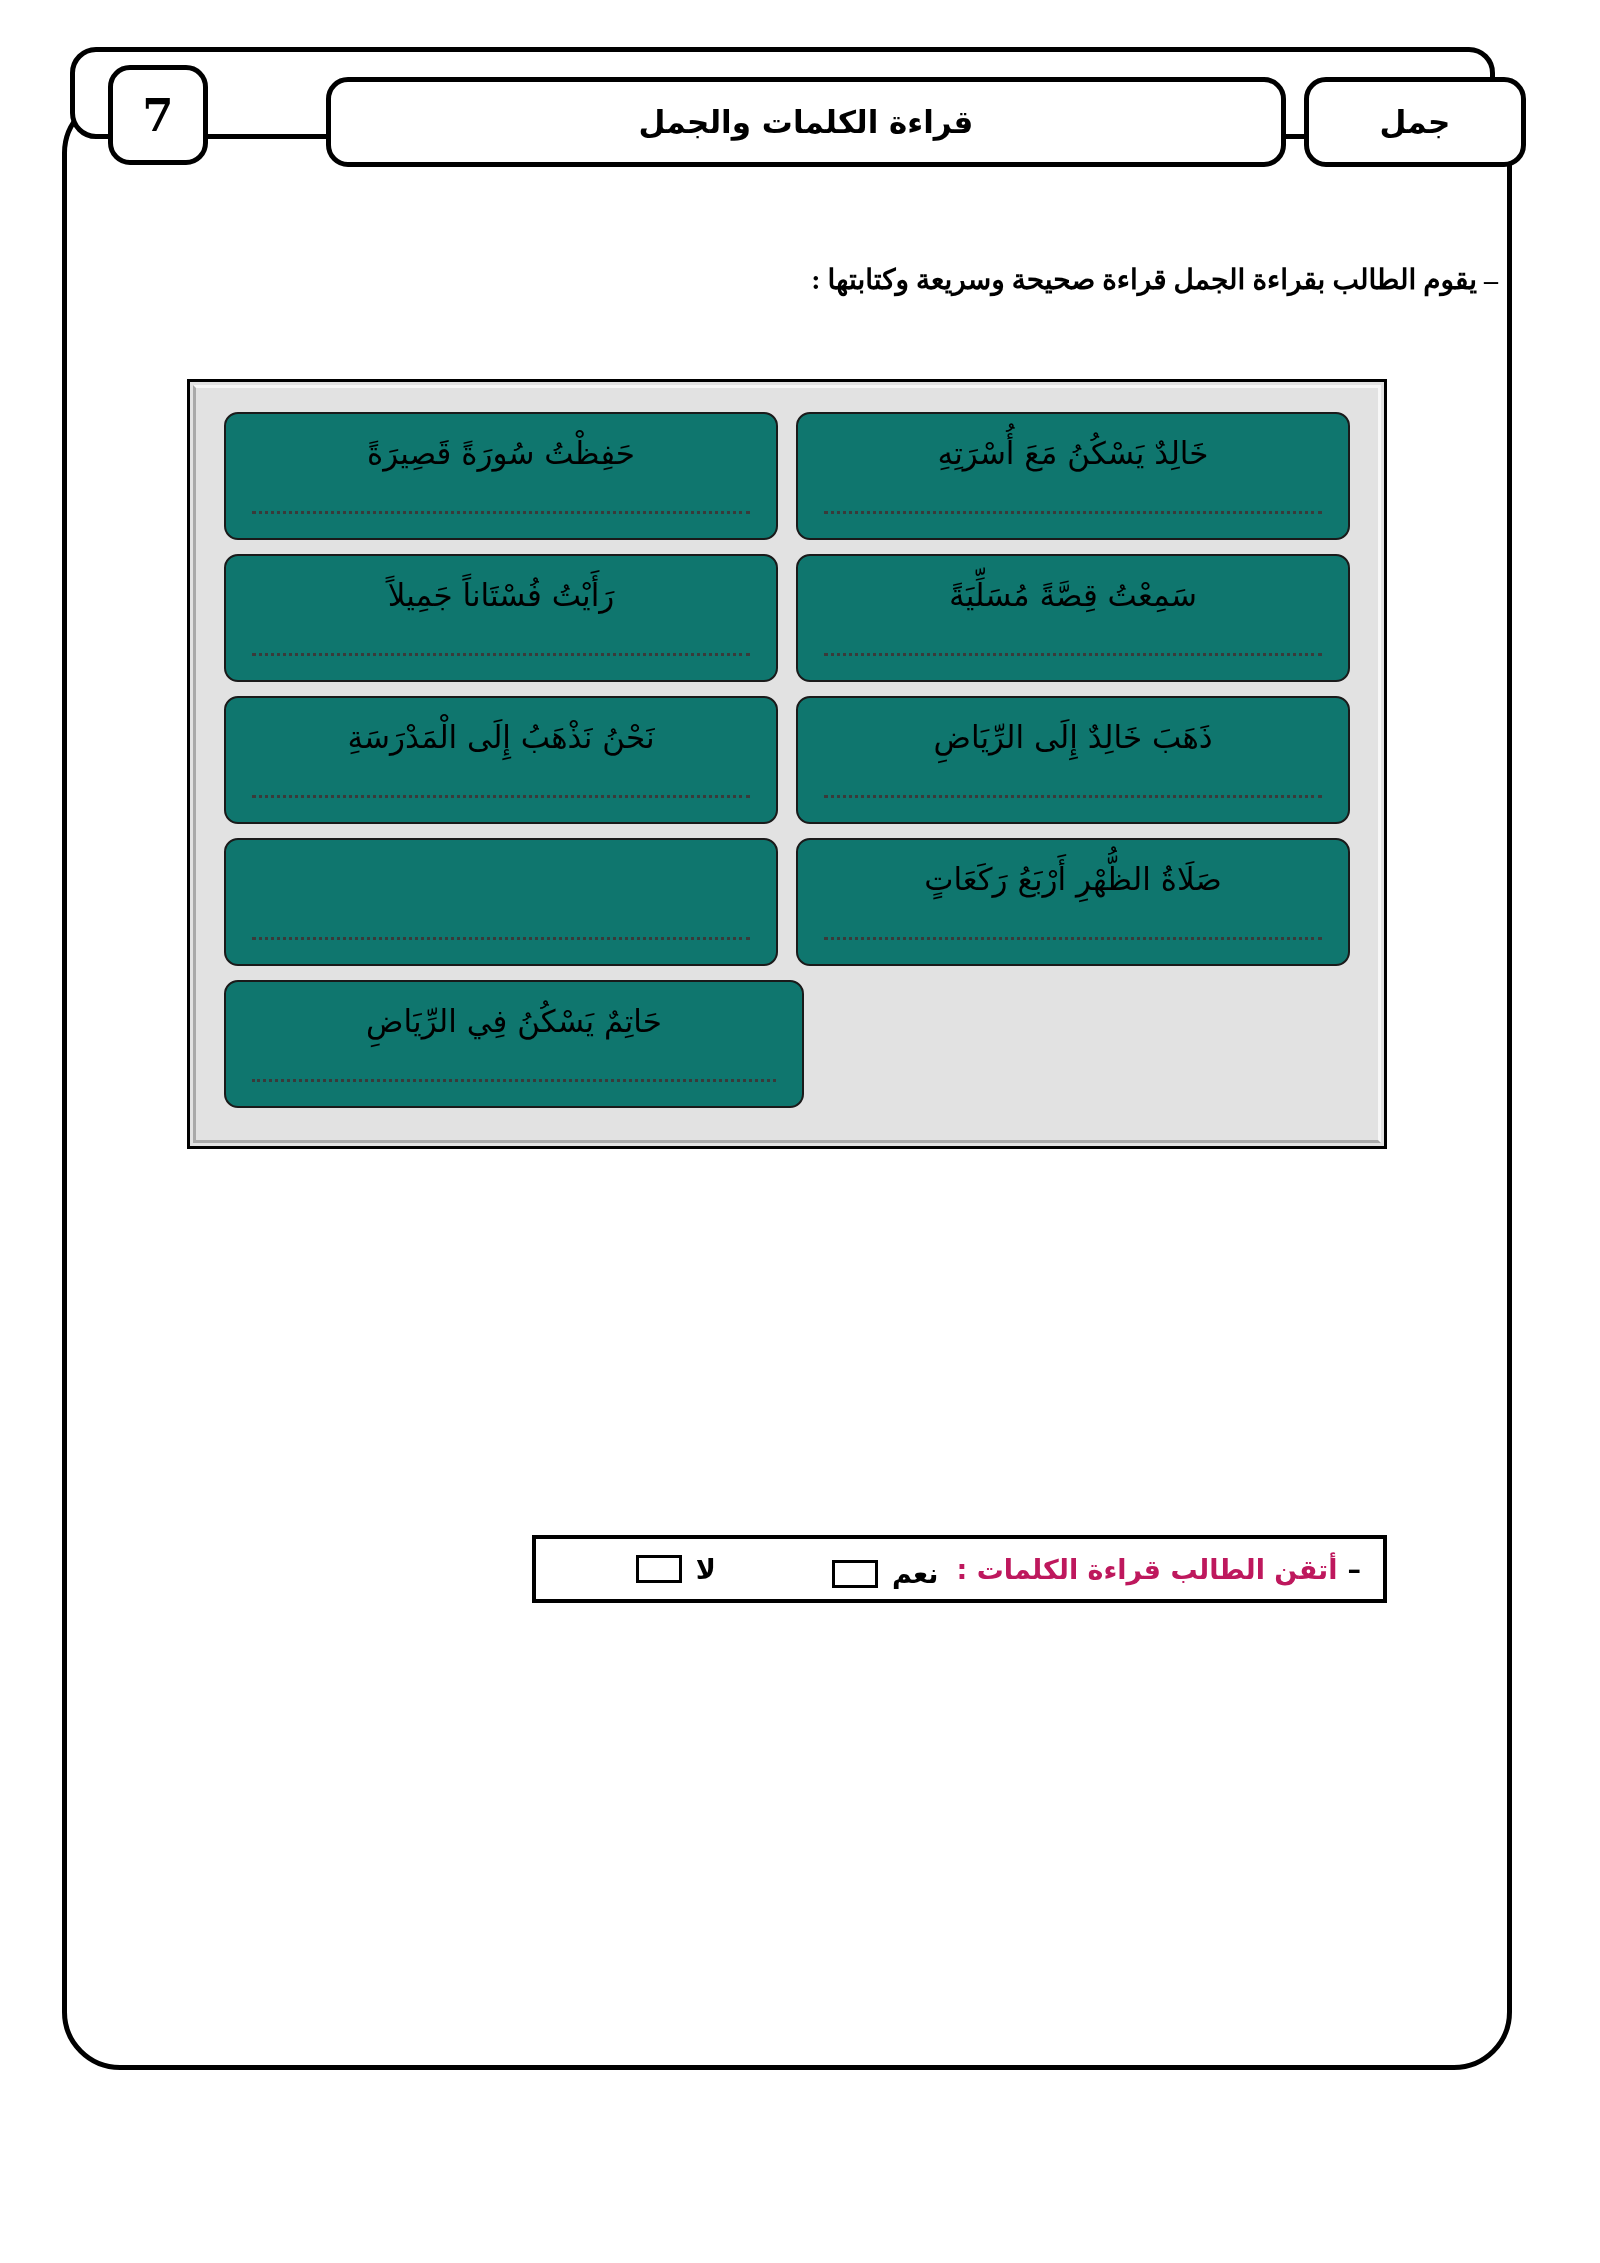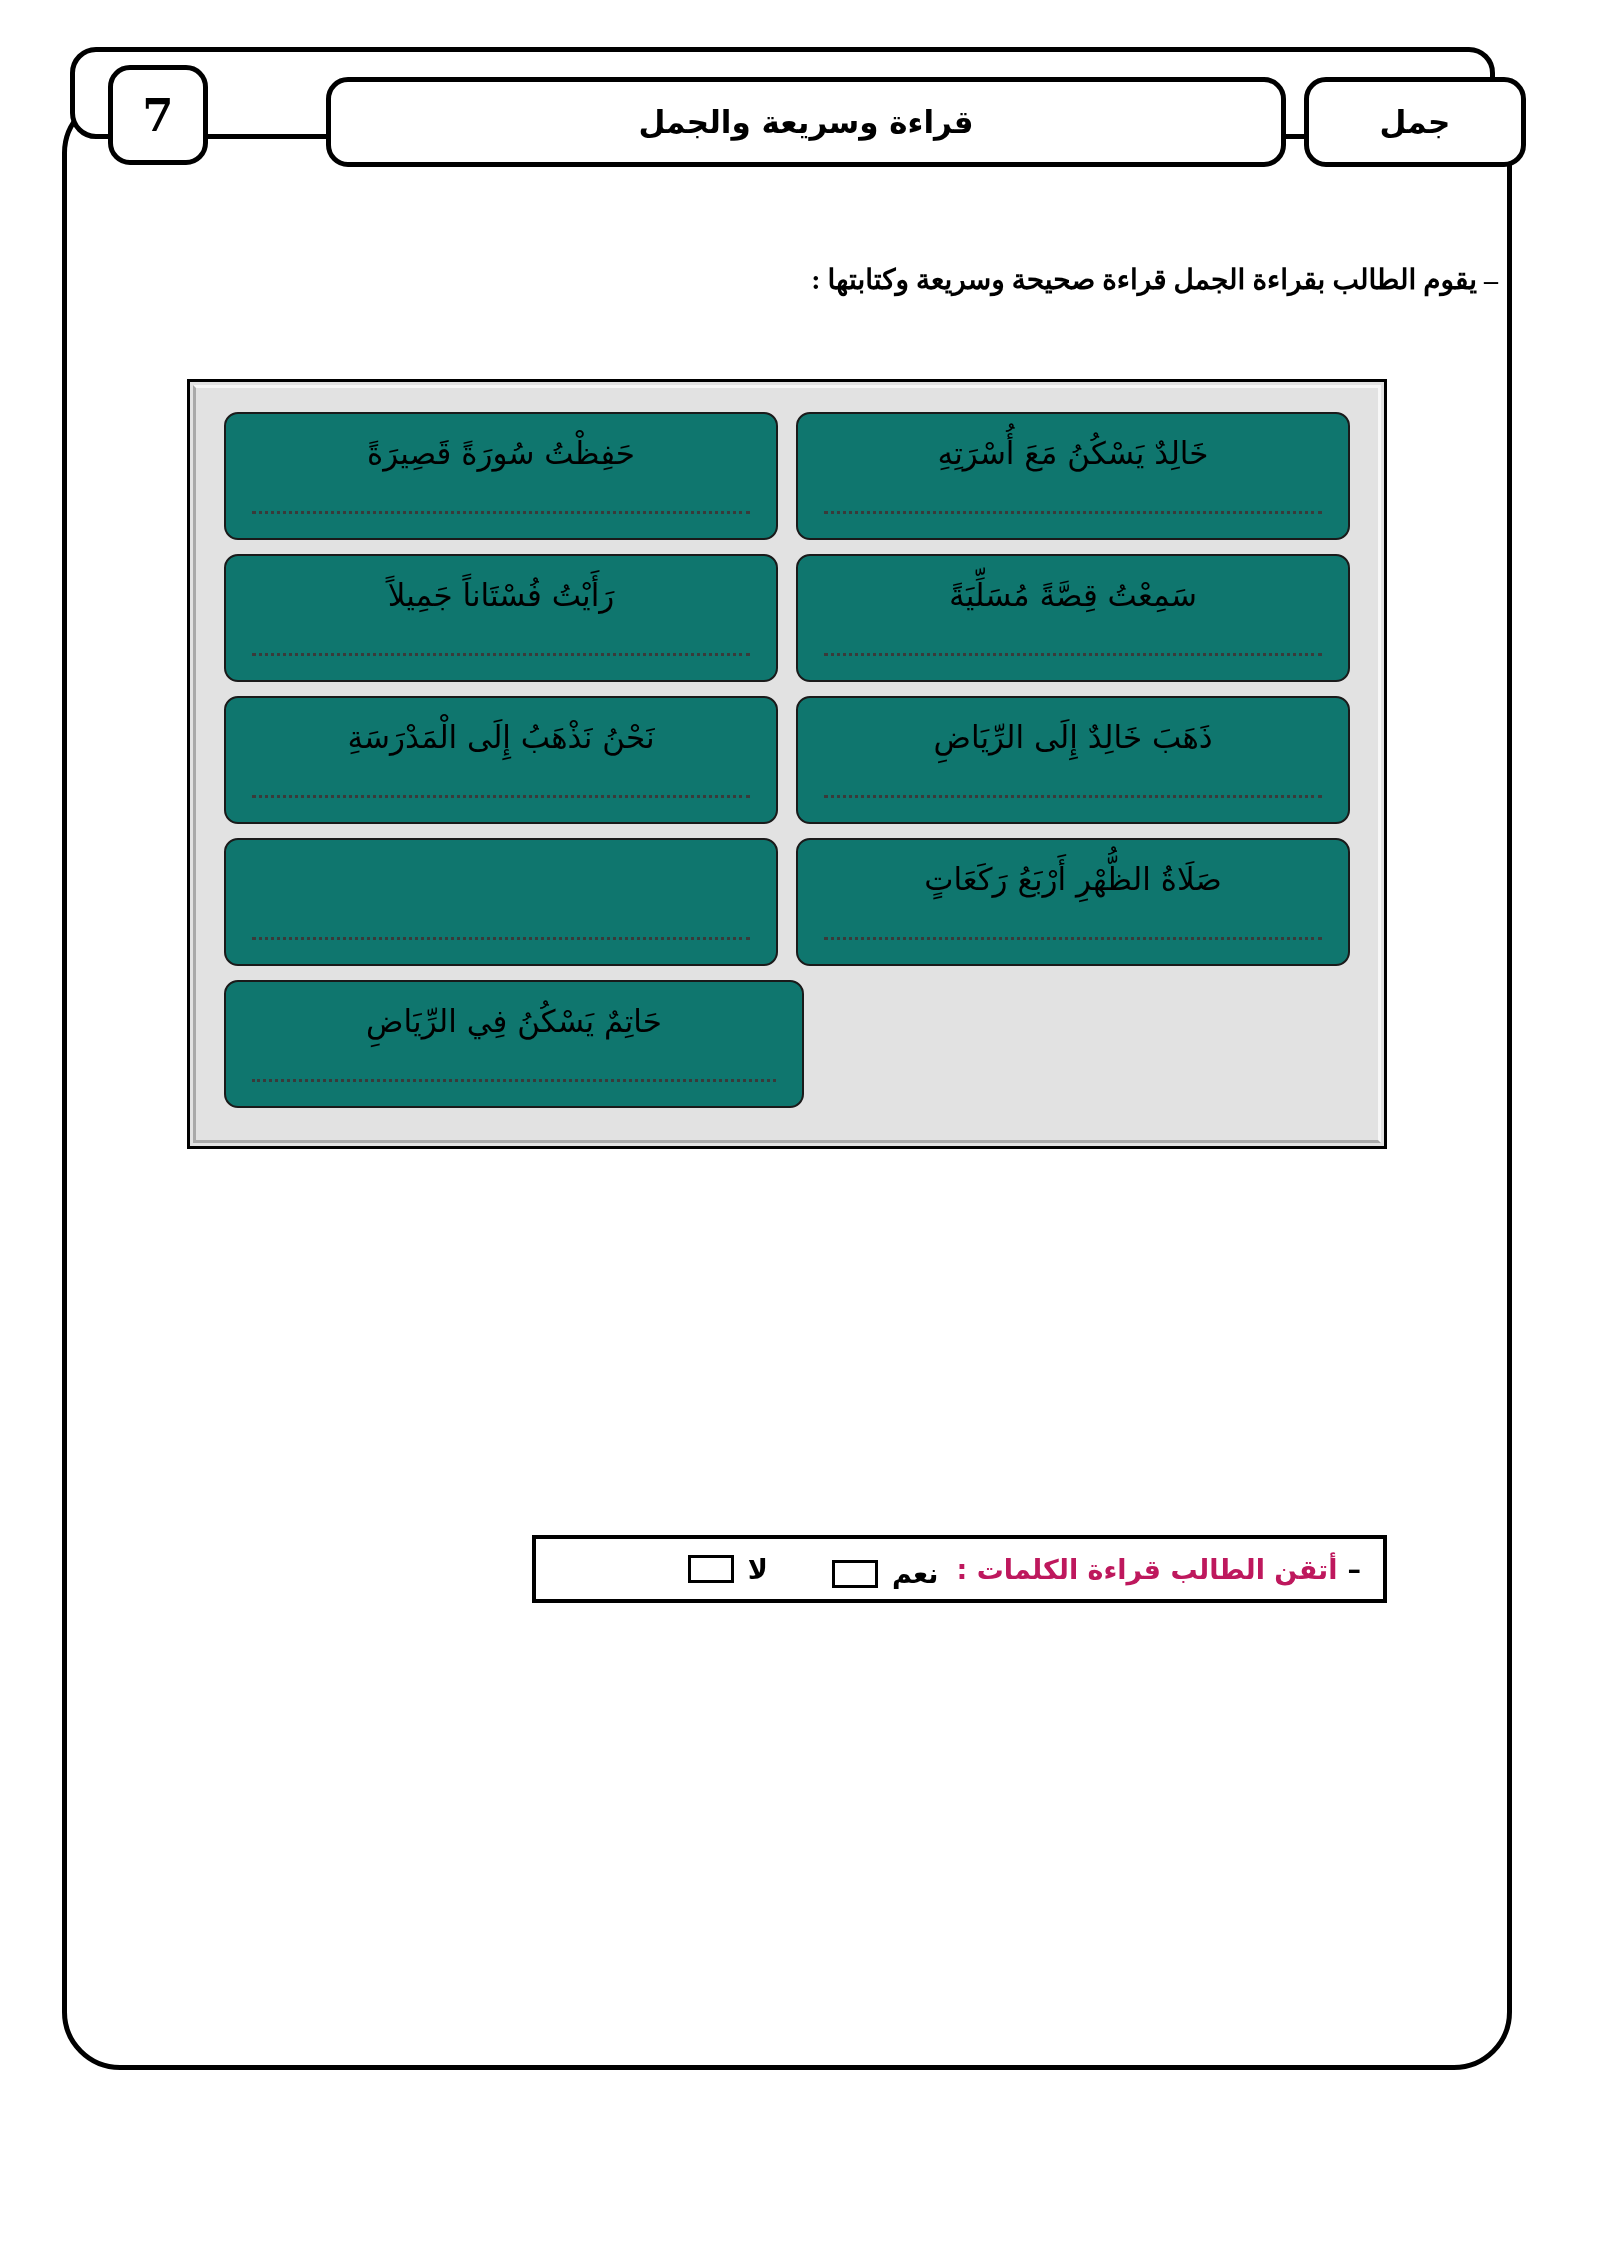--- a/index.html
+++ b/index.html
@@ -238,21 +238,21 @@
     white-space: nowrap;
   }
   .assess-opt {
     display: flex;
     flex-direction: row;
     align-items: center;
     gap: 14px;
     white-space: nowrap;
   }
   .opt-yes { margin-right: 18px; margin-top: 9px; }
-  .opt-no  { margin-right: 64px; }
+  .opt-no  { margin-right: 116px; }
   .opt-word {
     font-family: "DejaVu Sans", sans-serif;
     font-size: 27px;
     font-weight: bold;
     color: #000000;
   }
   .checkbox {
     width: 46px;
     height: 28px;
     border: 3px solid #000000;
@@ -269,21 +269,21 @@
   <div class="body-frame"></div>
 
   <div class="header-row">
     <div class="header-outer"></div>
 
     <div class="header-chip chip-subject">
       <span class="chip-text">جمل</span>
     </div>
 
     <div class="header-chip chip-title">
-      <span class="chip-text">قراءة وسريعة والجمل</span>
+      <span class="chip-text">قراءة الكلمات والجمل</span>
     </div>
 
     <div class="header-chip chip-page">
       <span class="chip-text">7</span>
     </div>
   </div>
 
   <div class="instruction">– يقوم الطالب بقراءة الجمل قراءة صحيحة وسريعة وكتابتها :</div>
 
   <div class="gray-panel">

